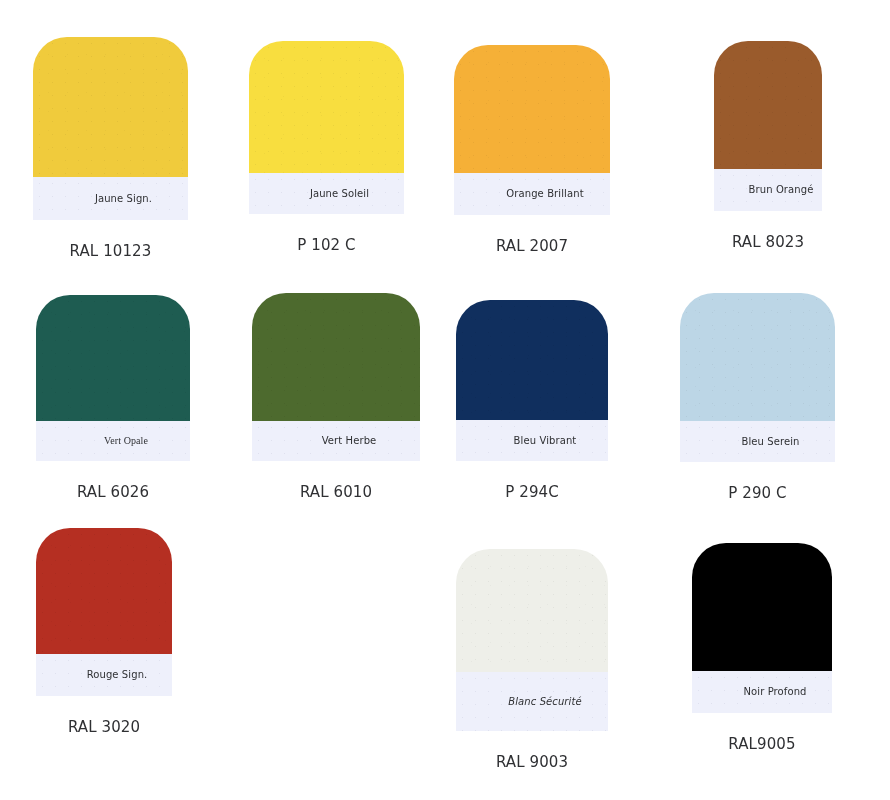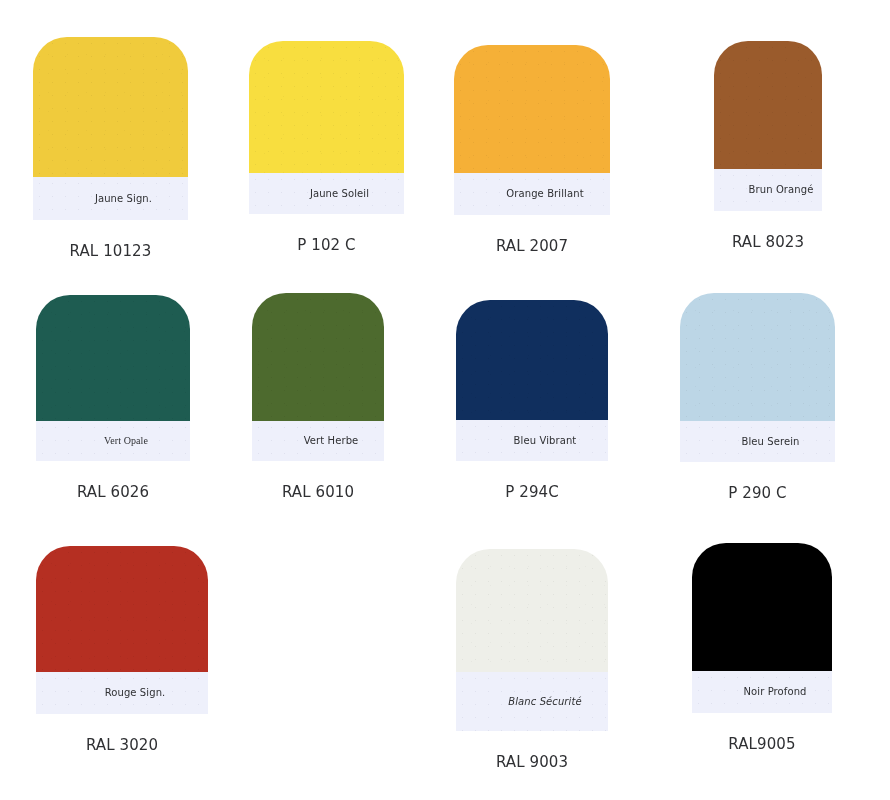--- a/index.html
+++ b/index.html
@@ -118,42 +118,42 @@
       </div>
       <div class="code">RAL 8023</div>
     </div>
     <div class="card" style="left: 36px; top: 295px; width: 154px;">
       <div class="chip" style="height: 126px; background: rgb(30, 92, 81);"></div>
       <div class="band" style="height: 40px; font-family: Liberation Serif, serif;">
         <span class="band-label">Vert Opale</span>
       </div>
       <div class="code">RAL 6026</div>
     </div>
-    <div class="card" style="left: 252px; top: 293px; width: 132px;">
+    <div class="card" style="left: 252px; top: 293px; width: 168px;">
       <div class="chip" style="height: 128px; background: rgb(77, 106, 46);"></div>
       <div class="band" style="height: 40px;">
         <span class="band-label">Vert Herbe</span>
       </div>
       <div class="code">RAL 6010</div>
     </div>
     <div class="card" style="left: 456px; top: 300px; width: 152px;">
       <div class="chip" style="height: 120px; background: rgb(16, 47, 94);"></div>
       <div class="band" style="height: 41px;">
         <span class="band-label">Bleu Vibrant</span>
       </div>
       <div class="code">P 294C</div>
     </div>
     <div class="card" style="left: 680px; top: 293px; width: 155px;">
       <div class="chip" style="height: 128px; background: rgb(188, 214, 230);"></div>
       <div class="band" style="height: 41px;">
         <span class="band-label">Bleu Serein</span>
       </div>
       <div class="code">P 290 C</div>
     </div>
-    <div class="card" style="left: 36px; top: 546px; width: 172px;">
+    <div class="card" style="left: 36px; top: 528px; width: 136px;">
       <div class="chip" style="height: 126px; background: rgb(181, 47, 34);"></div>
       <div class="band" style="height: 42px;">
         <span class="band-label">Rouge Sign.</span>
       </div>
       <div class="code">RAL 3020</div>
     </div>
     <div class="card" style="left: 456px; top: 549px; width: 152px;">
       <div class="chip" style="height: 123px; background: rgb(238, 239, 233);"></div>
       <div class="band" style="height: 59px; font-style: italic;">
         <span class="band-label">Blanc Sécurité</span>

